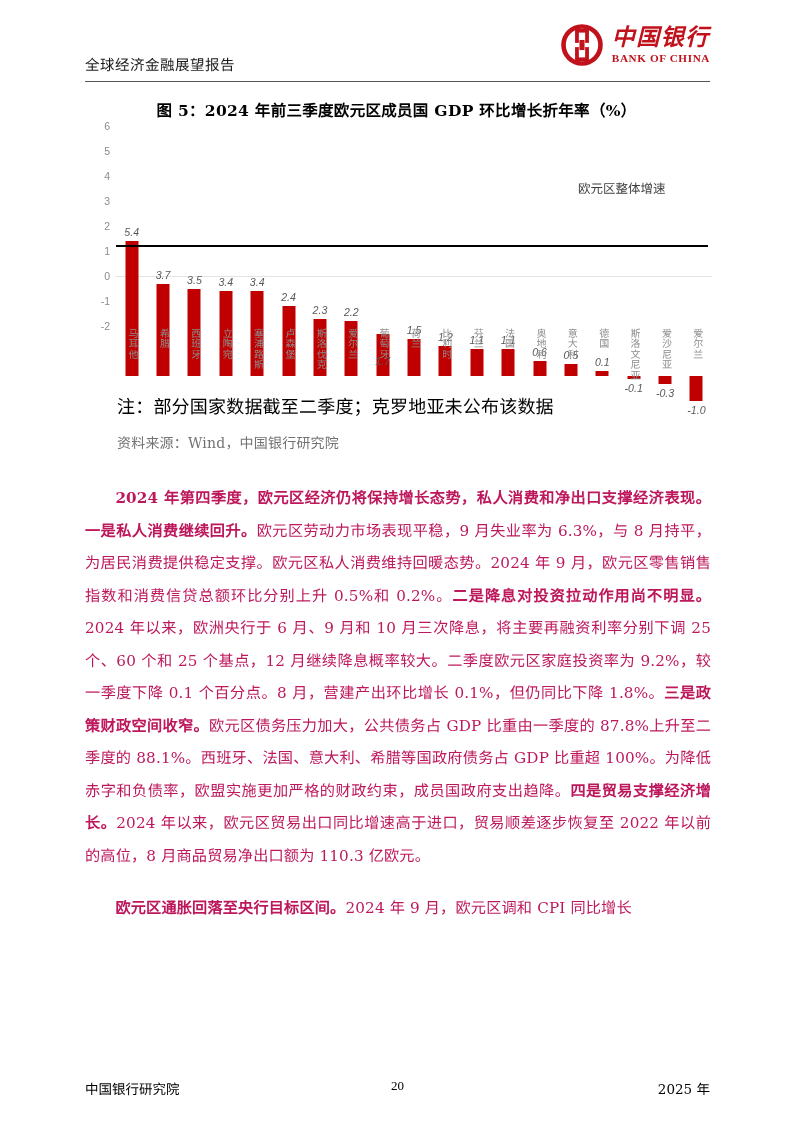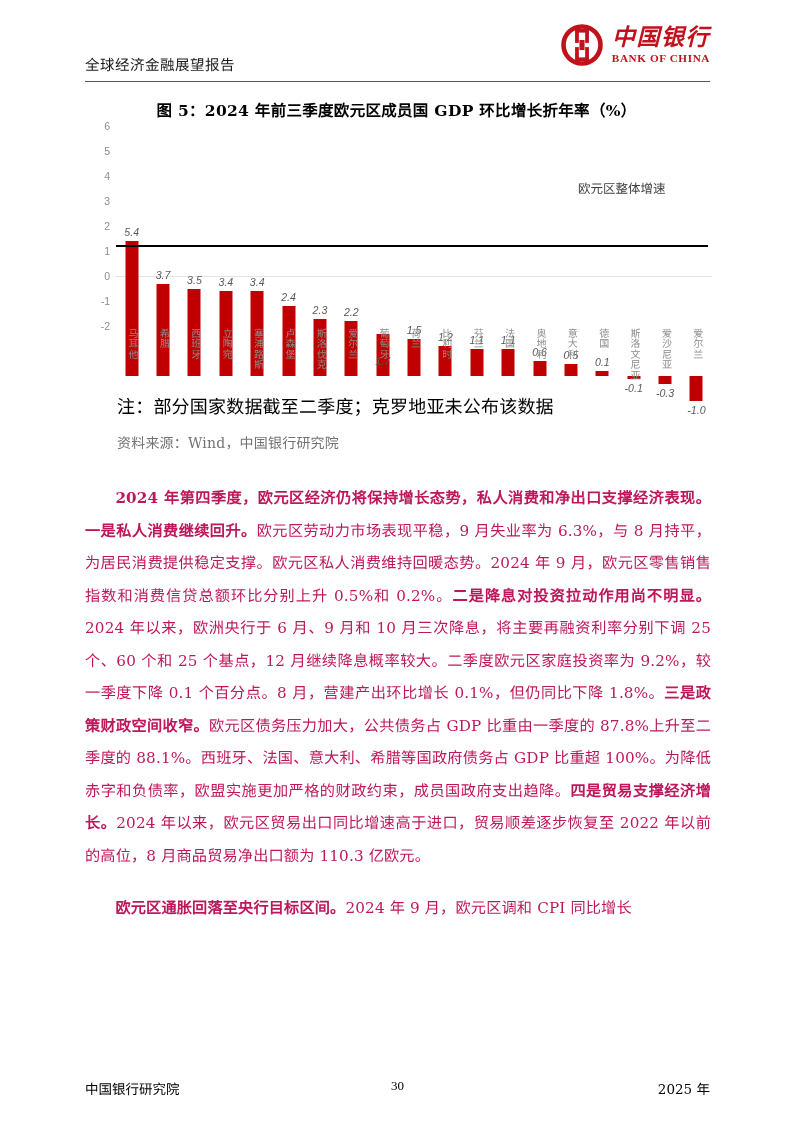--- a/index.html
+++ b/index.html
@@ -55,21 +55,21 @@
     gap: 9px;
   }
   .boc-mark {
     width: 42px;
     height: 42px;
     flex: 0 0 42px;
   }
   .boc-words {
     display: flex;
     flex-direction: column;
-    align-items: center;
+    align-items: flex-start;
     line-height: 1;
   }
   .boc-cn {
     font-size: 23px;
     font-weight: bold;
     color: #c1121c;
     font-family: "DejaVu Serif", "Liberation Serif", serif;
     letter-spacing: 1.5px;
     font-style: italic;
   }
@@ -438,17 +438,17 @@
   <div class="fig-note">注：部分国家数据截至二季度；克罗地亚未公布该数据</div>
   <div class="fig-source">资料来源：Wind，中国银行研究院</div>
 
   <div class="body-text">
     <p><b>2024 年第四季度，欧元区经济仍将保持增长态势，私人消费和净出口支撑经济表现。一是私人消费继续回升。</b><span>欧元区劳动力市场表现平稳，9 月失业率为 6.3%，与 8 月持平，为居民消费提供稳定支撑。欧元区私人消费维持回暖态势。2024 年 9 月，欧元区零售销售指数和消费信贷总额环比分别上升 0.5%和 0.2%。</span><b>二是降息对投资拉动作用尚不明显。</b><span>2024 年以来，欧洲央行于 6 月、9 月和 10 月三次降息，将主要再融资利率分别下调 25 个、60 个和 25 个基点，12 月继续降息概率较大。二季度欧元区家庭投资率为 9.2%，较一季度下降 0.1 个百分点。8 月，营建产出环比增长 0.1%，但仍同比下降 1.8%。</span><b>三是政策财政空间收窄。</b><span>欧元区债务压力加大，公共债务占 GDP 比重由一季度的 87.8%上升至二季度的 88.1%。西班牙、法国、意大利、希腊等国政府债务占 GDP 比重超 100%。为降低赤字和负债率，欧盟实施更加严格的财政约束，成员国政府支出趋降。</span><b>四是贸易支撑经济增长。</b><span>2024 年以来，欧元区贸易出口同比增速高于进口，贸易顺差逐步恢复至 2022 年以前的高位，8 月商品贸易净出口额为 110.3 亿欧元。</span></p>
     <p><b>欧元区通胀回落至央行目标区间。</b><span>2024 年 9 月，欧元区调和 CPI 同比增长</span></p>
   </div>
 
   <div class="footer">
     <div>中国银行研究院</div>
-    <div class="footer-page">30</div>
+    <div class="footer-page">20</div>
     <div>2025 年</div>
   </div>
 
 </div>
 
 </body></html>

